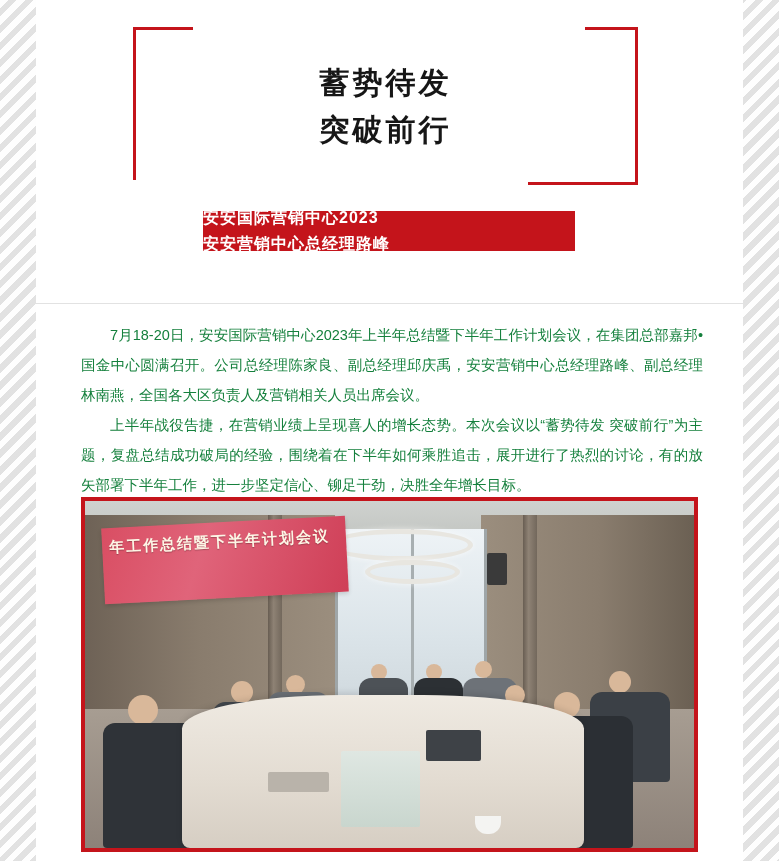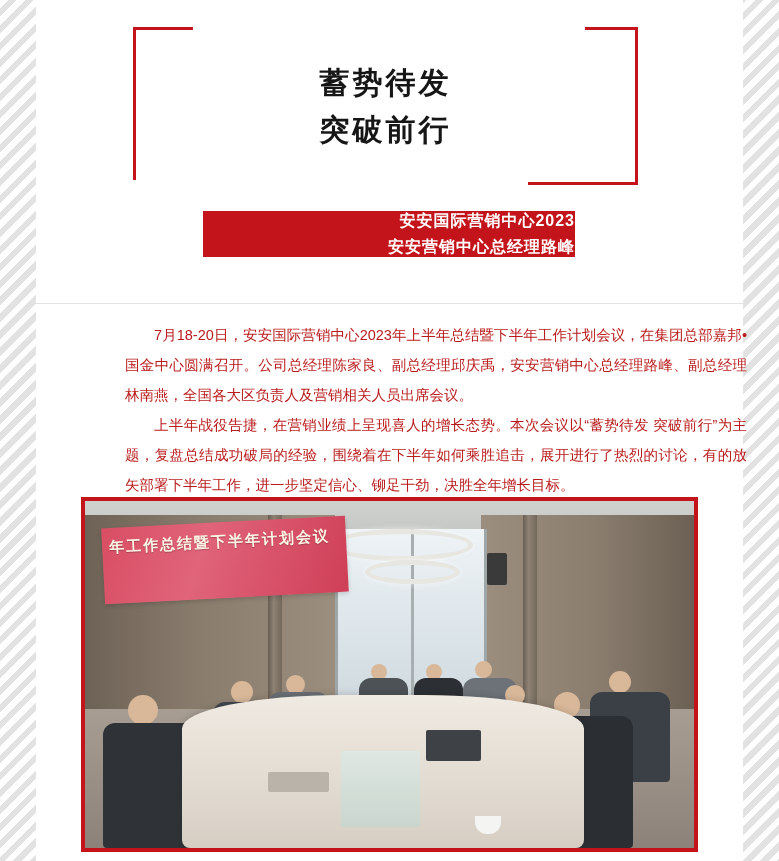--- a/index.html
+++ b/index.html
@@ -90,26 +90,26 @@
     line-height: 47px;
     color: #161616;
   }
 
   
   .banner {
     position: absolute;
     left: 203px;
     top: 211px;
     width: 372px;
-    height: 46px;
+    height: 40px;
     background: #c4141b;
     color: #ffffff;
     display: flex;
     flex-direction: column;
-    align-items: flex-end;
+    align-items: flex-start;
     justify-content: center;
   }
   .banner-line {
     font-size: 16px;
     font-weight: bold;
     line-height: 26px;
     letter-spacing: 1px;
   }
 
   
@@ -123,23 +123,22 @@
   }
 
   
   .body-text {
     position: absolute;
     left: 81px;
     top: 320px;
     width: 622px;
     font-size: 14.5px;
     line-height: 30px;
-    color: #b91c1c;
+    color: #15803d;
     text-align: justify;
-    margin-left: 44px;
   }
   .para {
     text-indent: 2em;
     margin: 0 0 0 0;
   }
 
   
   .photo-wrap {
     position: absolute;
     left: 81px;

